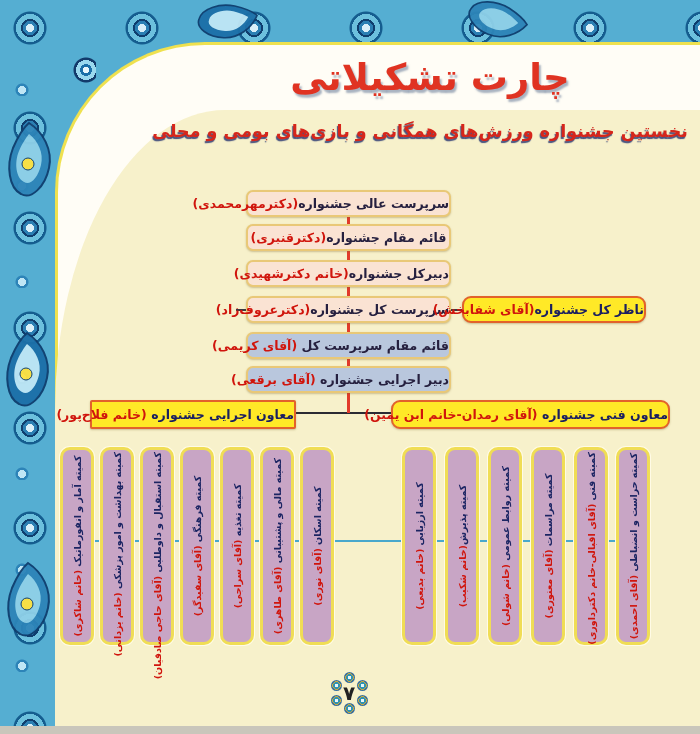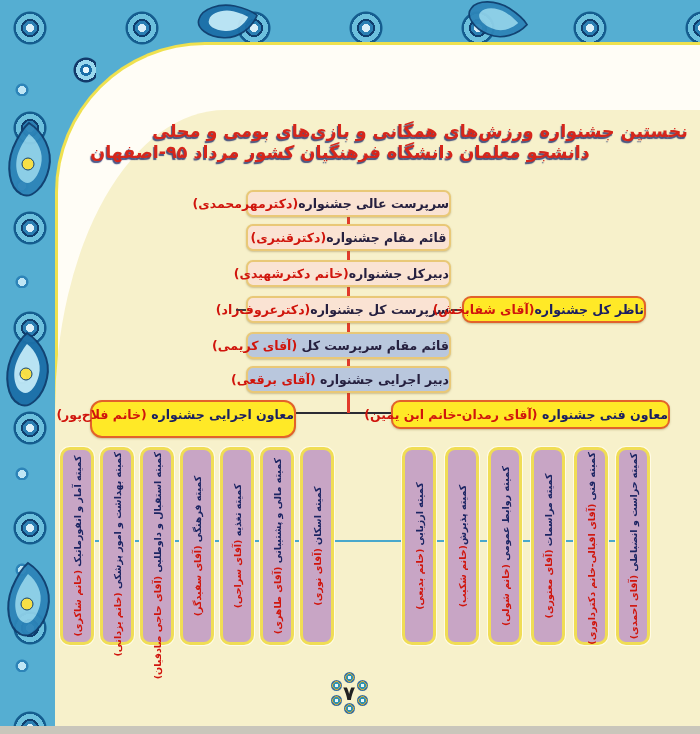--- a/index.html
+++ b/index.html
@@ -84,22 +84,22 @@
     <path d="M25 14c9 7 15 19 12 31-3 13-11 21-17 17-8-4-10-19-5-31 4-9 7-13 10-17z" fill="#bfe6f5"></path>
   </svg>
   <svg class="motif" style="left:470px;top:-16px;transform:rotate(100deg)" width="50" height="70" viewBox="0 0 50 86">
     <path d="M25 3c14 9 24 27 20 45-4 19-18 32-28 26C5 68 2 46 9 28 15 14 19 8 25 3z" fill="#2d84b8" stroke="#0f3e6e" stroke-width="2"></path>
     <path d="M25 14c9 7 15 19 12 31-3 13-11 21-17 17-8-4-10-19-5-31 4-9 7-13 10-17z" fill="#8fd0e8"></path>
   </svg>
 
   <div class="panel-white"></div>
   <div class="panel-cream"></div>
 
+  <div class="t-title">چارت تشکیلاتی</div>
   <div class="t-sub t-sub1">نخستین جشنواره ورزش‌های همگانی و بازی‌های بومی و محلی</div>
-  <div class="t-sub t-sub2">دانشجو معلمان دانشگاه فرهنگیان کشور مرداد ۹۵-اصفهان</div>
 
   <div class="vline-red" style="top:217px;height:7px"></div>
   <div class="vline-red" style="top:251px;height:9px"></div>
   <div class="vline-red" style="top:287px;height:9px"></div>
   <div class="vline-red" style="top:323px;height:9px"></div>
   <div class="vline-red" style="top:359px;height:7px"></div>
   <div class="vline-red" style="top:393px;height:20px"></div>
   <div class="hconn" style="left:236px;width:10px"></div>
   <div class="hconn" style="left:451px;width:11px"></div>
   <div class="hline-dark"></div>
@@ -121,21 +121,21 @@
     <span>قائم مقام سرپرست کل </span><span class="nm">(آقای کریمی)</span>
   </div>
   <div class="hbox blue chainbox" style="top:366px">
     <span>دبیر اجرایی جشنواره </span><span class="nm">(آقای برقعی)</span>
   </div>
 
   <div class="hbox ybox" style="top:296px;left:462px;width:184px;border-radius:9px">
     <span>ناظر کل جشنواره</span><span class="nm">(آقای شفابخش)</span>
   </div>
 
-  <div class="hbox ybox" style="top:400px;left:90px;width:206px;height:38px;line-height:25px;border-radius:12px">
+  <div class="hbox ybox" style="top:400px;left:90px;width:206px;height:29px;line-height:25px;border-radius:2px">
     <span>معاون اجرایی جشنواره </span><span class="nm">(خانم فلاح‌پور)</span>
   </div>
   <div class="hbox ybox" style="top:400px;left:391px;width:279px;height:29px;line-height:25px;border-radius:9px">
     <span>معاون فنی جشنواره </span><span class="nm">(آقای رمدان-خانم ابن یمین)</span>
   </div>
 
   <div class="vbox" style="left:60px">
     <div class="vt"><span>کمیته آمار و انفورماتیک </span><span class="nm">(خانم شاکری)</span></div>
   </div>
   <div class="vbox" style="left:100px">

